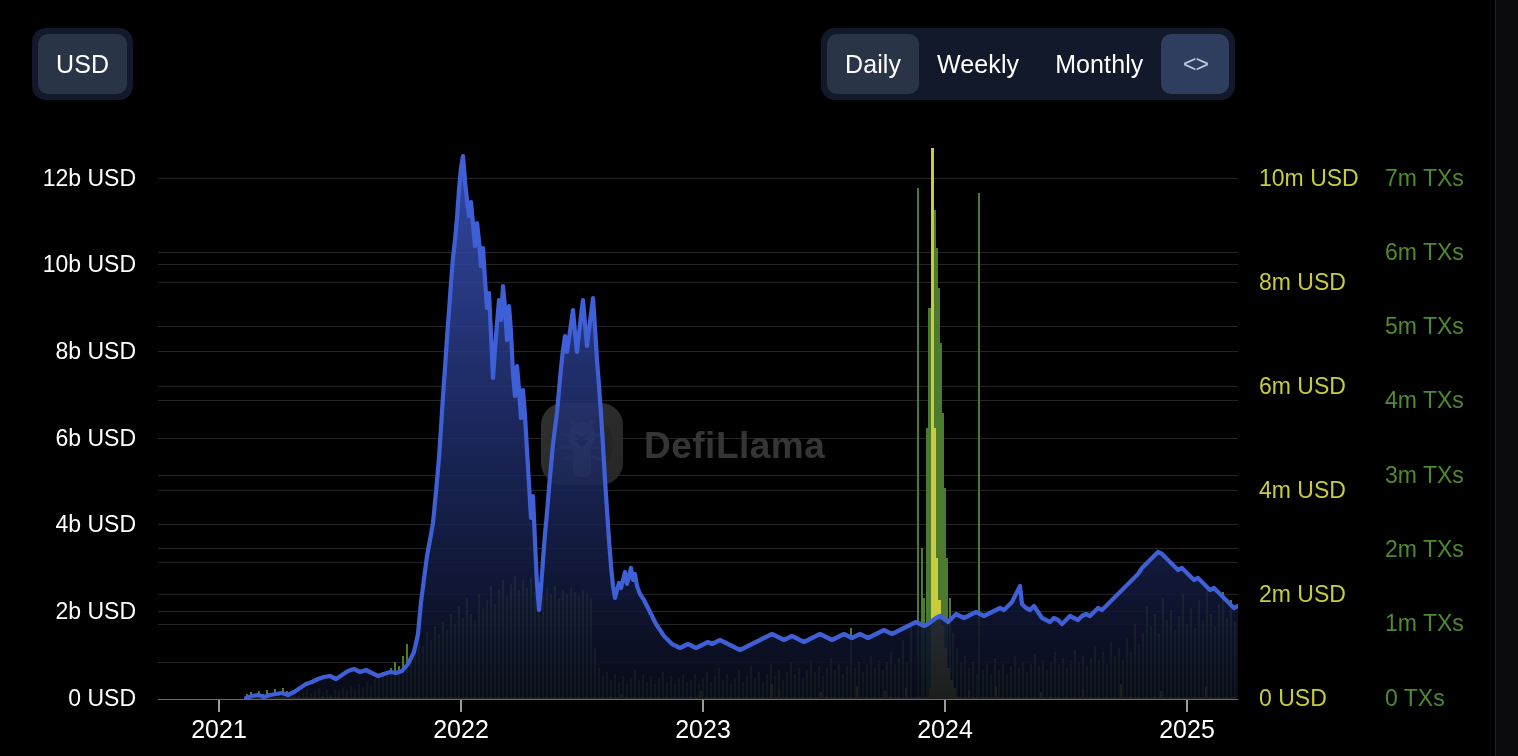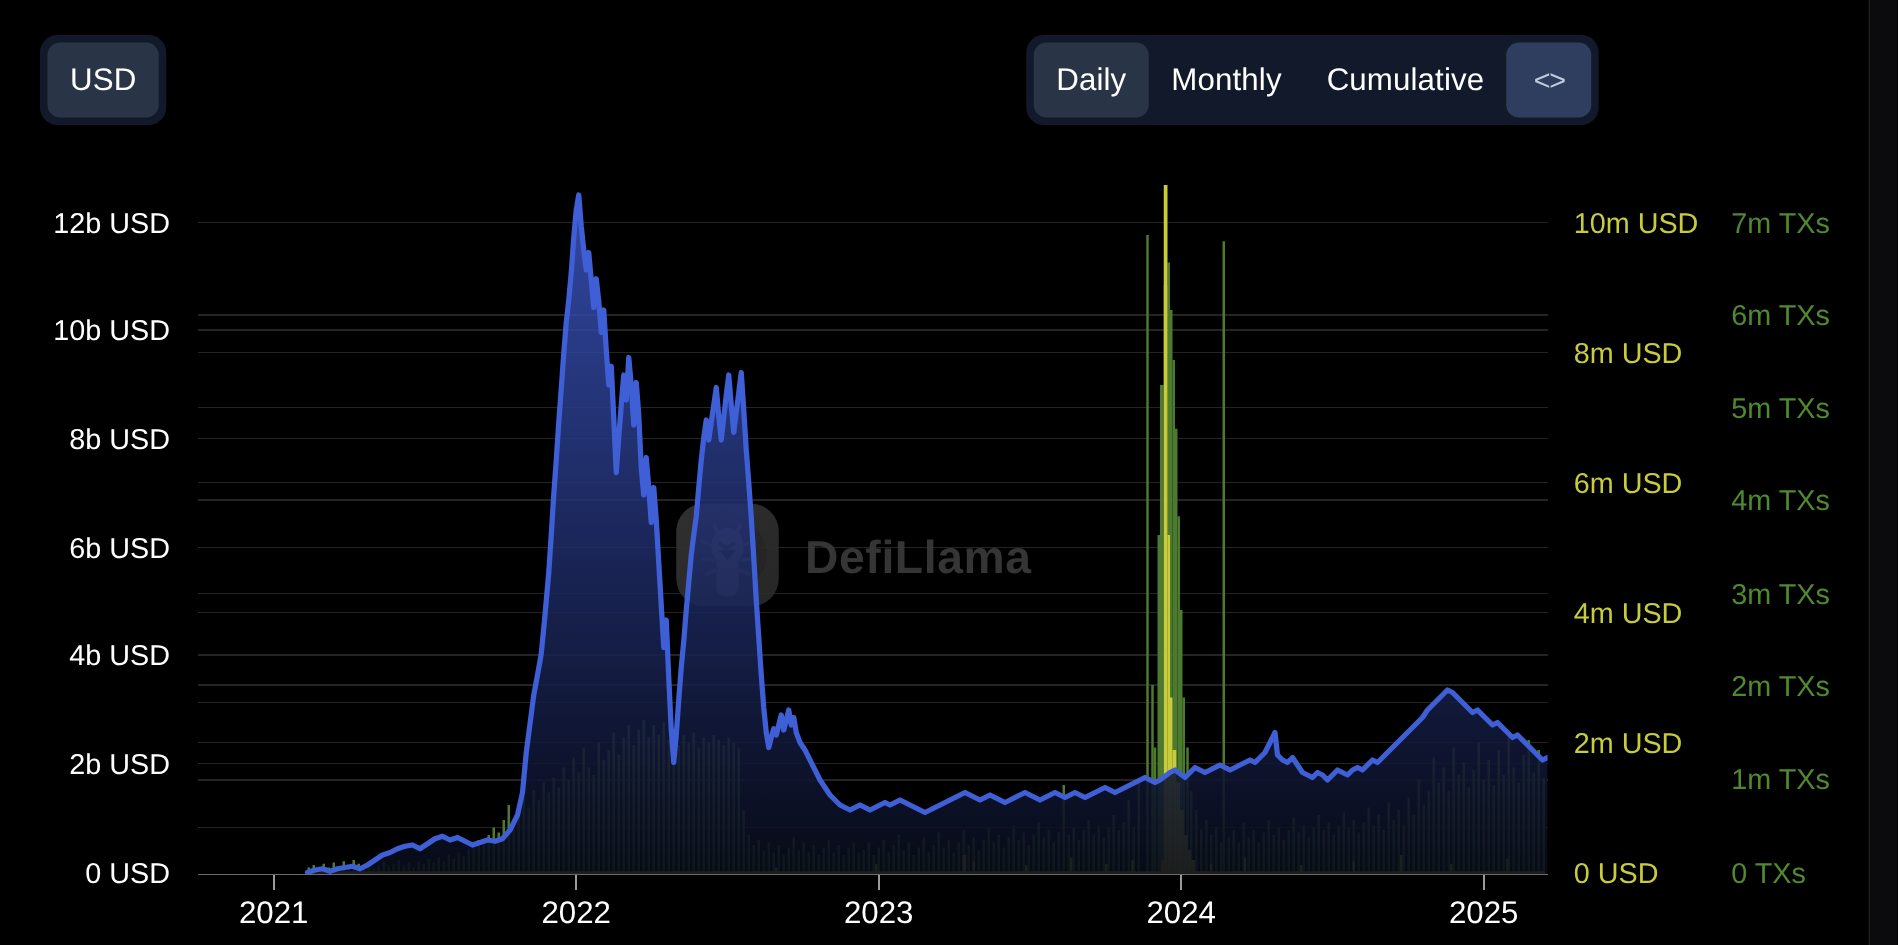--- a/index.html
+++ b/index.html
@@ -142,22 +142,22 @@
 <div id="app">
 
   <div class="toolbar">
 
     <div class="seg-group seg-left">
       <button class="seg-btn active">USD</button>
     </div>
 
     <div class="seg-group seg-right">
       <button class="seg-btn active">Daily</button>
+      <button class="seg-btn">Weekly</button>
       <button class="seg-btn">Monthly</button>
-      <button class="seg-btn">Cumulative</button>
       <button class="seg-btn code">
         <span class="code-glyph">&lt;&gt;</span>
       </button>
     </div>
   </div>
 
   <div class="chart-wrap">
     <svg class="chart" width="1495" height="628" viewBox="0 0 1495 628">
       <defs>
         <linearGradient id="revFill" x1="0" y1="0" x2="0" y2="1">

